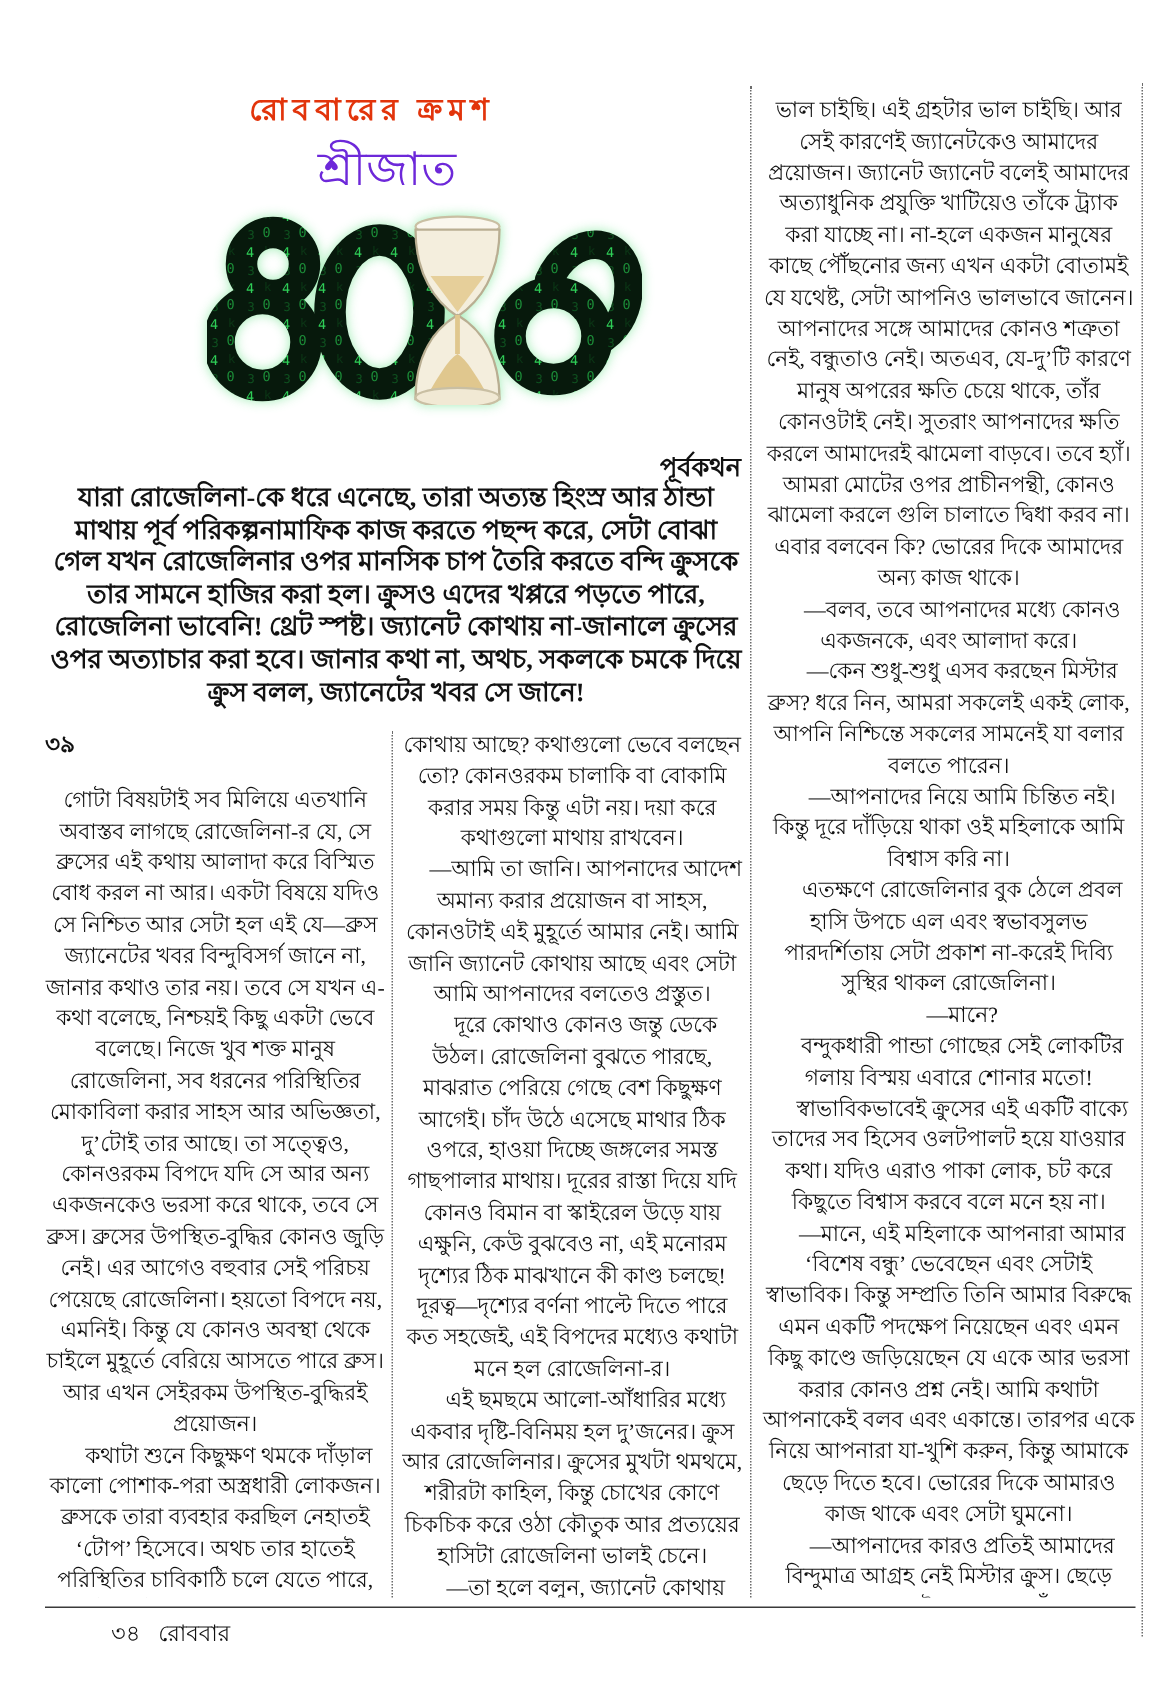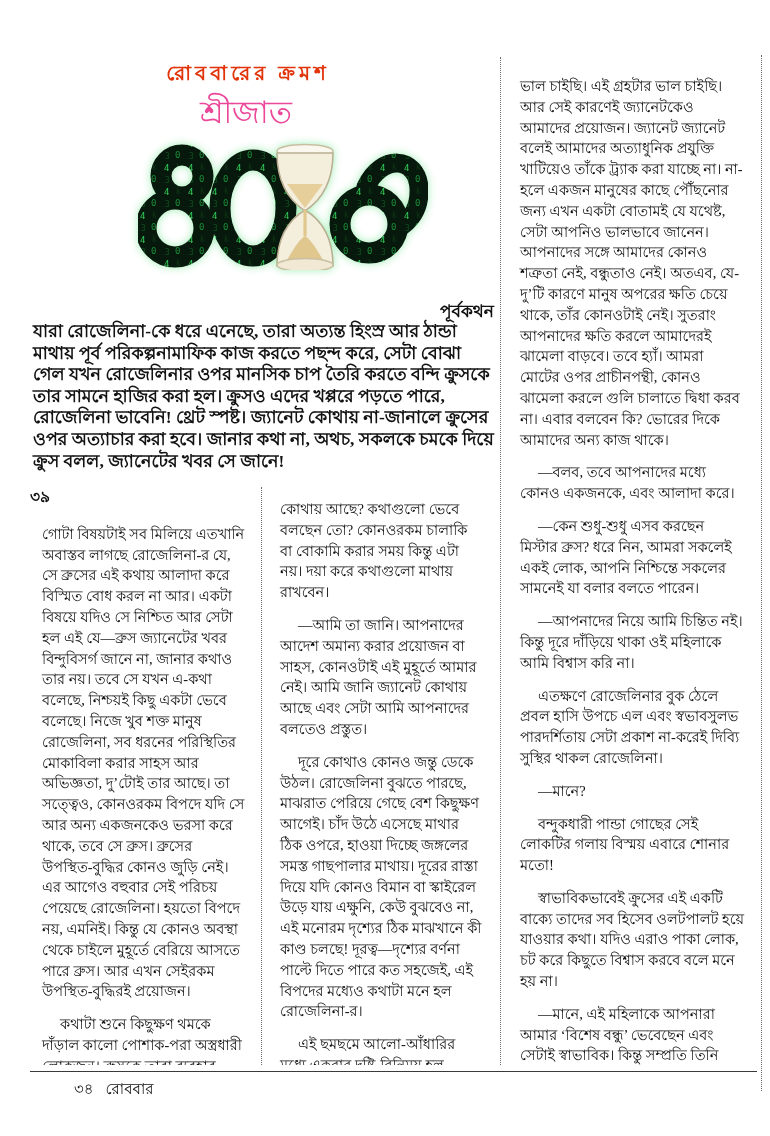--- a/index.html
+++ b/index.html
@@ -1,29 +1,29 @@
 <!DOCTYPE html>
 <html lang="bn"><head>
 <meta charset="utf-8">
 <style>
   html,body{margin:0;padding:0;background:#ffffff;}
   .page{position:relative;width:770px;height:1136px;background:#ffffff;overflow:hidden;
         font-family:"Liberation Serif","DejaVu Serif",serif;color:#111;}
   .kicker{position:absolute;left:16px;top:58px;width:464px;text-align:center;
           font-weight:bold;font-size:20px;letter-spacing:4px;color:#e2340b;}
-  .author{position:absolute;left:14px;top:88px;width:464px;text-align:center;
-          font-size:31px;color:#ec4899;}
+  .author{position:absolute;left:26px;top:88px;width:464px;text-align:center;
+          font-size:31px;color:#6d28d9;}
   .title-art{position:absolute;left:138px;top:138px;width:290px;height:132px;
              filter:drop-shadow(0 0 4px rgba(46,215,90,.45));}
   .prologue-head{position:absolute;left:30px;top:298px;width:464px;text-align:right;
                  font-weight:bold;font-size:17px;}
-  .lede{position:absolute;left:33px;top:321px;width:462px;
+  .lede{position:absolute;left:33px;top:321px;width:462px;text-align:center;
         font-weight:bold;font-size:17.5px;line-height:21.6px;color:#121212;}
   .col{position:absolute;font-size:14.5px;line-height:20.8px;text-align:left;overflow:hidden;}
-  .col p{margin:12px;}
+  .col p{margin:0;text-align:center;}
   .col p.indent{text-indent:18px;}
   .col1{left:30px;top:487px;width:227px;height:578px;}
   .col2{left:268px;top:487px;width:227px;height:578px;}
   .col3{left:508px;top:64px;width:249px;height:1001px;}
   .chapter-num{font-weight:bold;font-size:15.5px;margin-bottom:16px;}
   .vsep{position:absolute;width:0;border-left:1px dotted #6b6b6b;}
   .sep-1{left:261px;top:487px;height:578px;}
   .sep-2{left:500px;top:57px;height:1008px;}
   .sep-edge{left:761px;top:55px;height:1036px;}
   .footer-rule{position:absolute;left:30px;top:1071px;width:727px;height:1px;background:#3a3a3a;}

